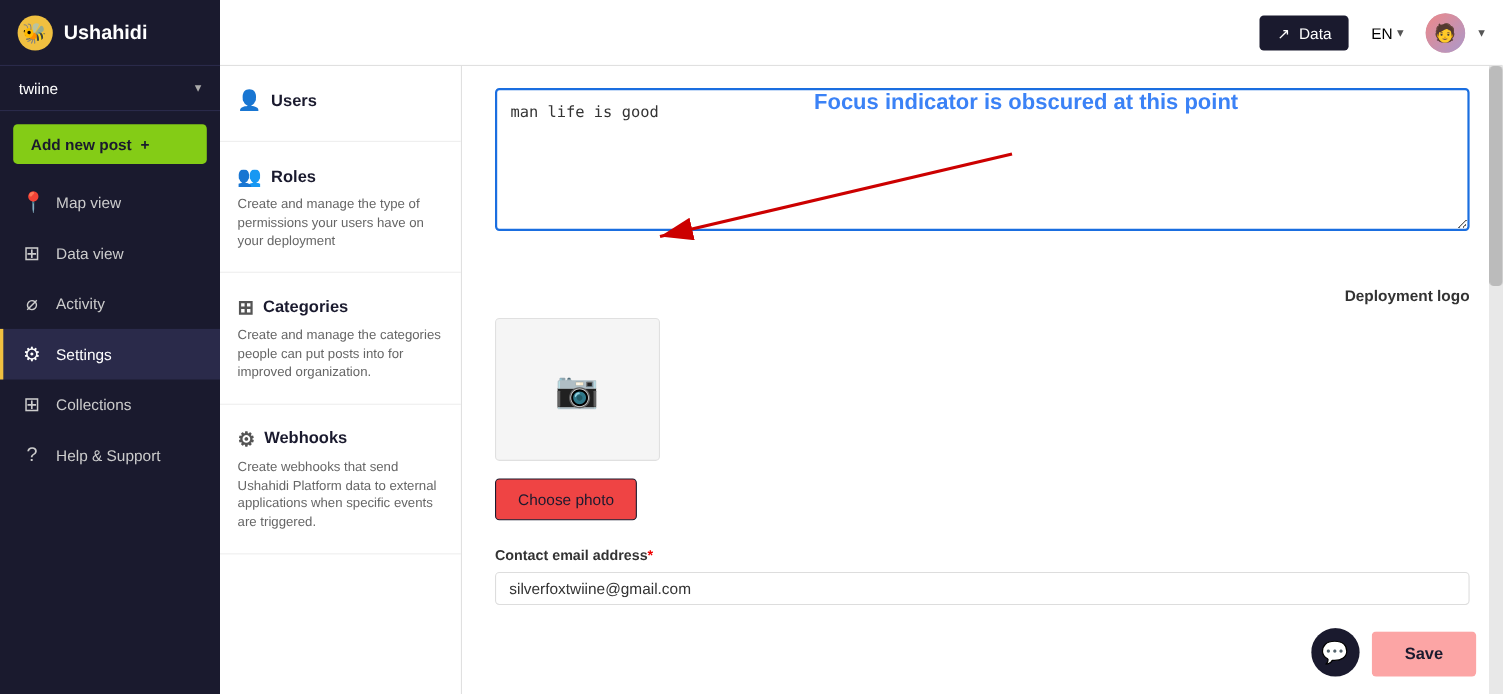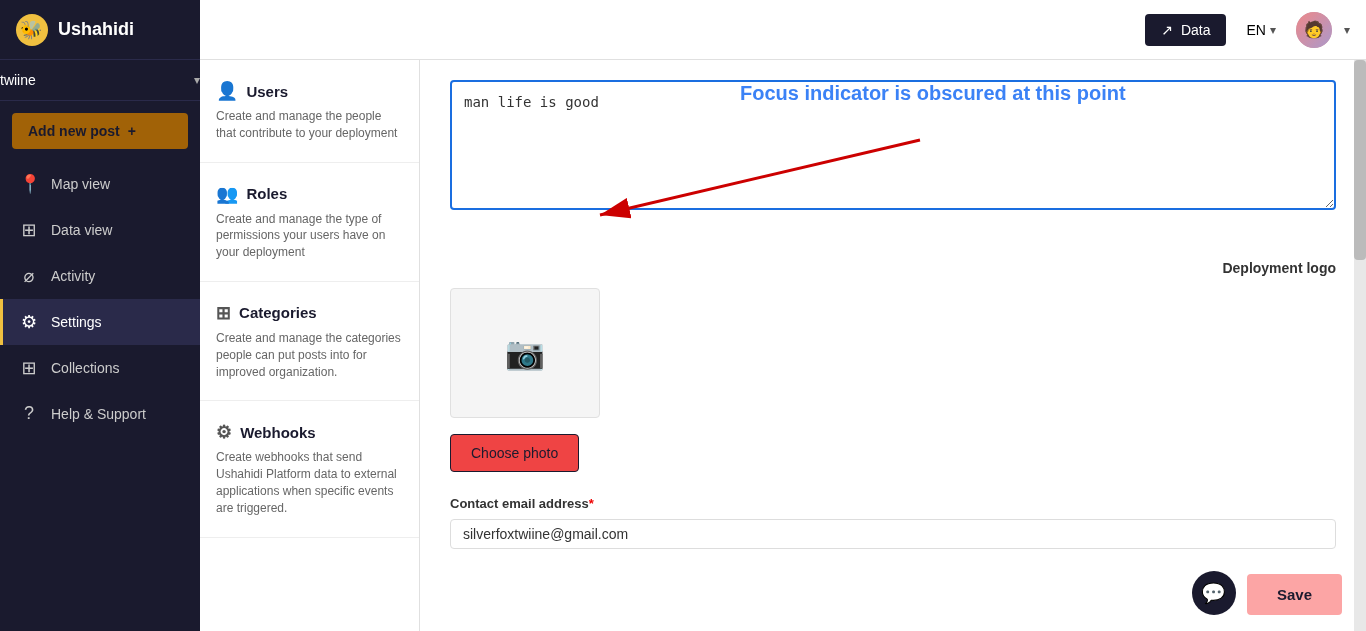--- a/index.html
+++ b/index.html
@@ -44,27 +44,27 @@
       padding: 0 16px; z-index: 101; border-bottom: 1px solid #2a2a4a;
     }
     .logo-icon {
       width: 32px; height: 32px; background: #f0c040; border-radius: 50%;
       display: flex; align-items: center; justify-content: center; font-size: 18px;
     }
     .logo-text { color: #fff; font-size: 18px; font-weight: 600; }
 
     .workspace-row {
       display: flex; align-items: center; justify-content: space-between;
-      padding: 12px 0; border-bottom: 1px solid #2a2a4a;
+      padding: 12px 17px; border-bottom: 1px solid #2a2a4a;
     }
     .workspace-name { font-size: 14px; color: #fff; font-weight: 500; }
     .workspace-chevron { color: #aaa; font-size: 12px; cursor: pointer; }
 
     .add-post-btn {
-      margin: 12px; background: #a16207; color: #1a1a2e; border: none;
+      margin: 12px; background: #84cc16; color: #1a1a2e; border: none;
       border-radius: 4px; padding: 10px 16px; font-size: 14px; font-weight: 600;
       cursor: pointer; display: flex; align-items: center; gap: 8px; width: calc(100% - 24px);
     }
 
     .sidebar-nav { flex: 1; overflow-y: auto; }
     .nav-item {
       display: flex; align-items: center; gap: 12px; padding: 12px 16px;
       color: #ccc; font-size: 14px; cursor: pointer; border-left: 3px solid transparent;
     }
     .nav-item.active { color: #fff; background: #2a2a4a; border-left: 3px solid #f0c040; }
@@ -215,21 +215,20 @@
     </div>
   </nav>
 </div>
 
 <div class="dropdown-panel">
   <div class="menu-item-card">
     <div class="menu-item-title">
       <span class="mi-icon">👤</span>
       <span>Users</span>
     </div>
-    <div class="menu-item-desc">Create and manage the people that contribute to your deployment</div>
   </div>
   <div class="menu-item-card">
     <div class="menu-item-title">
       <span class="mi-icon">👥</span>
       <span>Roles</span>
     </div>
     <div class="menu-item-desc">Create and manage the type of permissions your users have on your deployment</div>
   </div>
   <div class="menu-item-card">
     <div class="menu-item-title">

